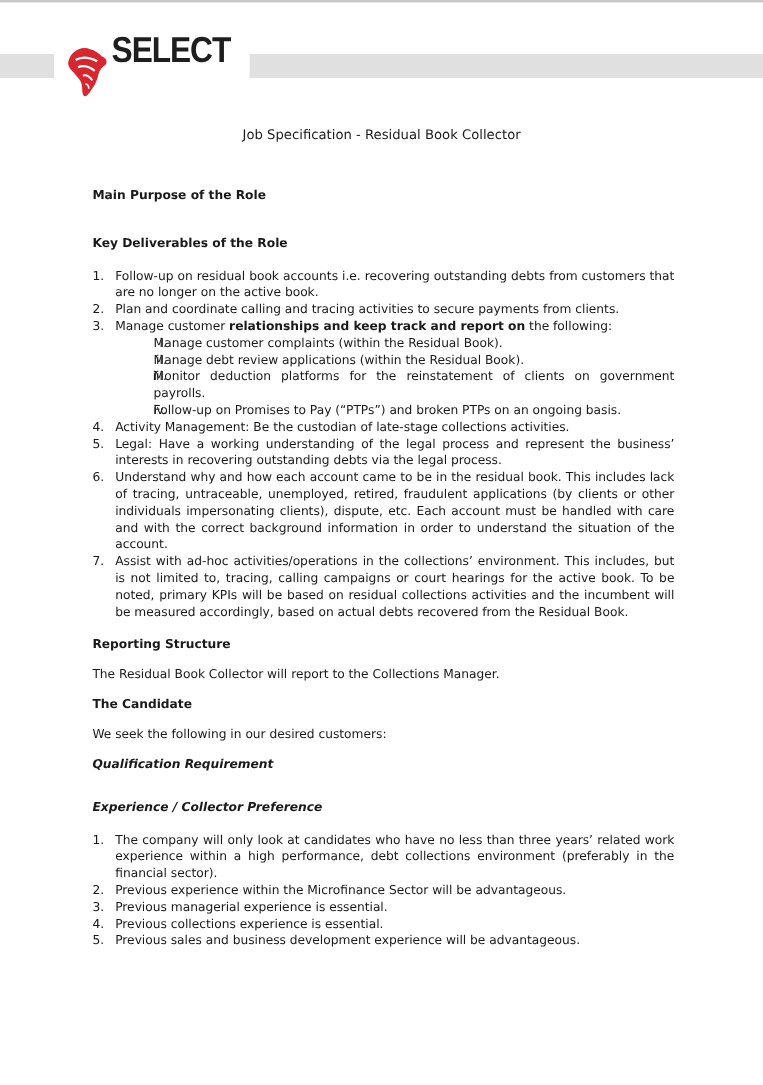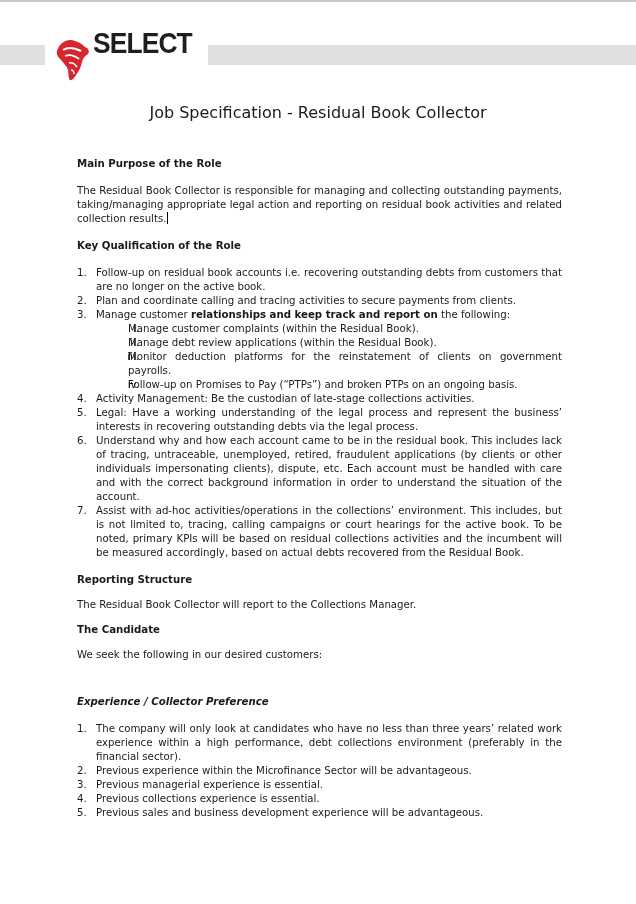--- a/index.html
+++ b/index.html
@@ -53,21 +53,21 @@
       transform: scaleX(0.88);
       transform-origin: left center;
       line-height: 30px;
       margin-top: -10px;
     }
     .doc-title {
       position: absolute;
       left: 0; top: 106px;
       width: 636px;
       text-align: center;
-      font-size: 16px;
+      font-size: 11px;
       color: #1a1a1a;
     }
     .content {
       position: absolute;
       left: 77px; top: 157px;
       width: 485px;
     }
     .h {
       font-weight: bold;
       font-size: 10.2px;
@@ -136,24 +136,23 @@
   </svg>
   <span class="logo-text">SELECT</span>
 </div>
 
 <div class="doc-title">Job Specification - Residual Book Collector</div>
 
 <div class="content">
 
   <div class="h">Main Purpose of the Role</div>
   <div style="height:13px"></div>
-  <p><span>The Residual Book Collector is responsible for managing and collecting outstanding payments, taking/managing appropriate legal action and reporting on residual book activities and related collection results.</span><span class="cursor"></span></p>
   <div style="height:13px"></div>
 
-  <div class="h">Key Qualification of the Role</div>
+  <div class="h">Key Deliverables of the Role</div>
   <div style="height:13px"></div>
   <ol class="main">
     <li><span class="num">1.</span><span>Follow-up on residual book accounts i.e. recovering outstanding debts from customers that are no longer on the active book.</span></li>
     <li><span class="num">2.</span><span>Plan and coordinate calling and tracing activities to secure payments from clients.</span></li>
     <li><span class="num">3.</span><span>Manage customer </span><b>relationships and keep track and report on</b><span> the following:</span>
       <ol class="sub" style="margin-left:-19px">
         <li><span class="rnum">i.</span><span>Manage customer complaints (within the Residual Book).</span></li>
         <li><span class="rnum">ii.</span><span>Manage debt review applications (within the Residual Book).</span></li>
         <li><span class="rnum">iii.</span><span>Monitor deduction platforms for the reinstatement of clients on government payrolls.</span></li>
         <li><span class="rnum">iv.</span><span>Follow-up on Promises to Pay (“PTPs”) and broken PTPs on an ongoing basis.</span></li>
@@ -169,20 +168,21 @@
   <div class="h">Reporting Structure</div>
   <div style="height:11px"></div>
   <p>The Residual Book Collector will report to the Collections Manager.</p>
   <div style="height:11px"></div>
 
   <div class="h">The Candidate</div>
   <div style="height:11px"></div>
   <p>We seek the following in our desired customers:</p>
   <div style="height:11px"></div>
 
+  <div class="h italic">Qualification Requirement</div>
   <div style="height:11px"></div>
   <div style="height:11px"></div>
 
   <div class="h italic">Experience / Collector Preference</div>
   <div style="height:13px"></div>
   <ol class="main">
     <li><span class="num">1.</span><span>The company will only look at candidates who have no less than three years’ related work experience within a high performance, debt collections environment (preferably in the financial sector).</span></li>
     <li><span class="num">2.</span><span>Previous experience within the Microfinance Sector will be advantageous.</span></li>
     <li><span class="num">3.</span><span>Previous managerial experience is essential.</span></li>
     <li><span class="num">4.</span><span>Previous collections experience is essential.</span></li>

